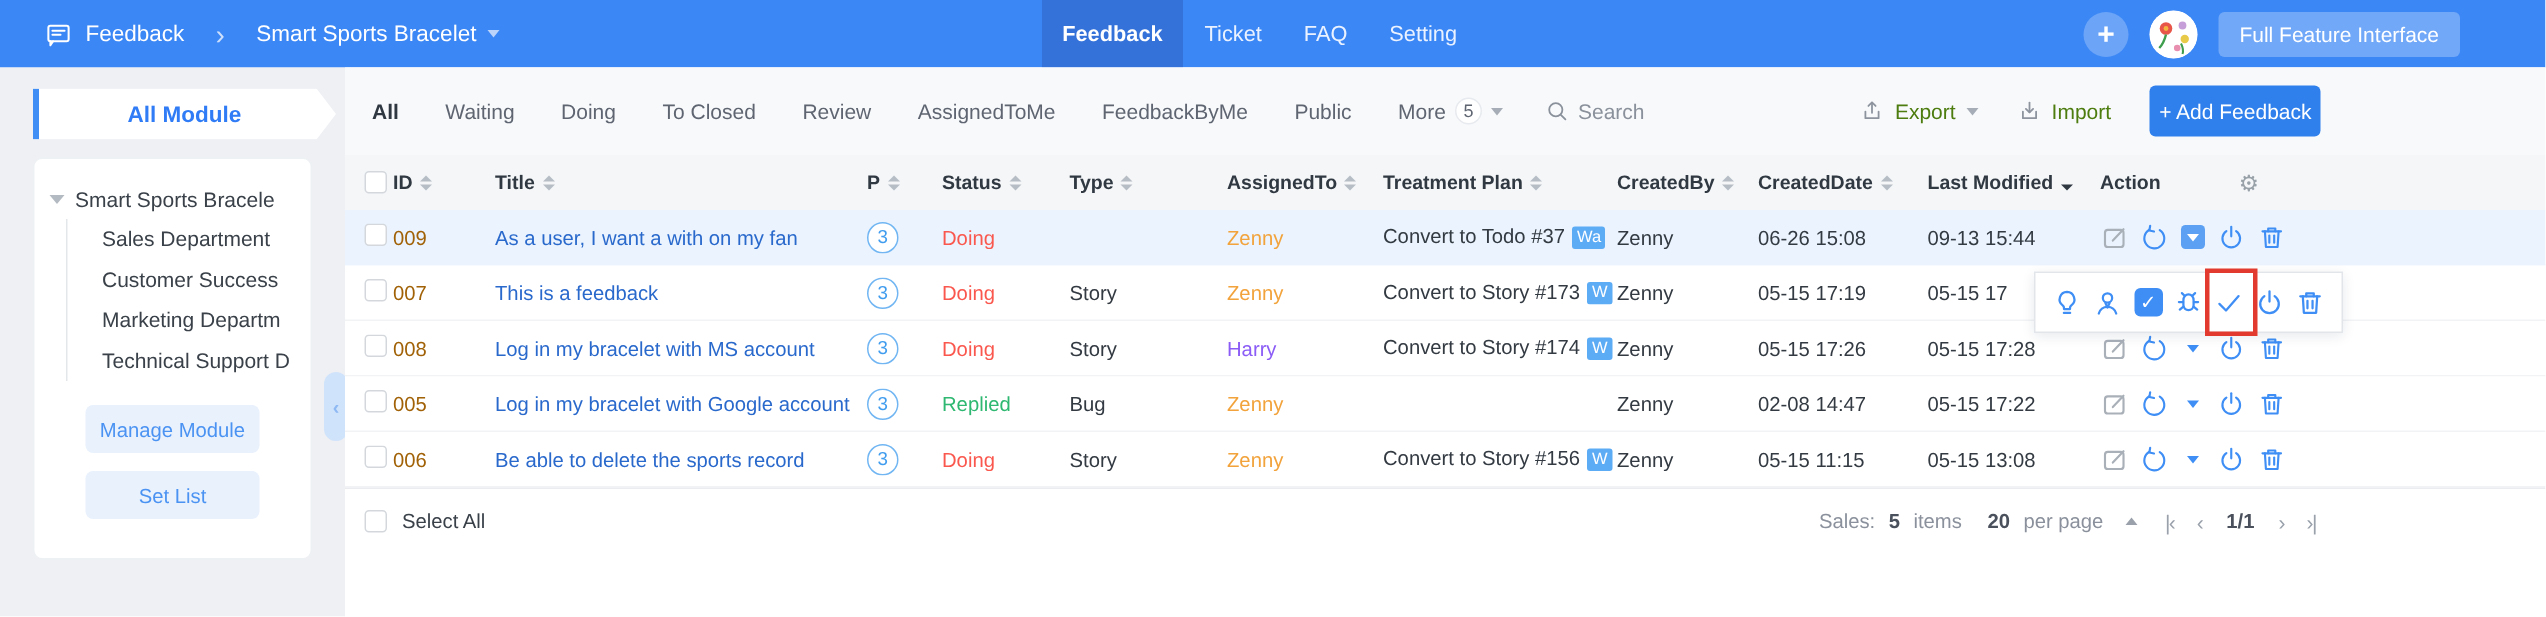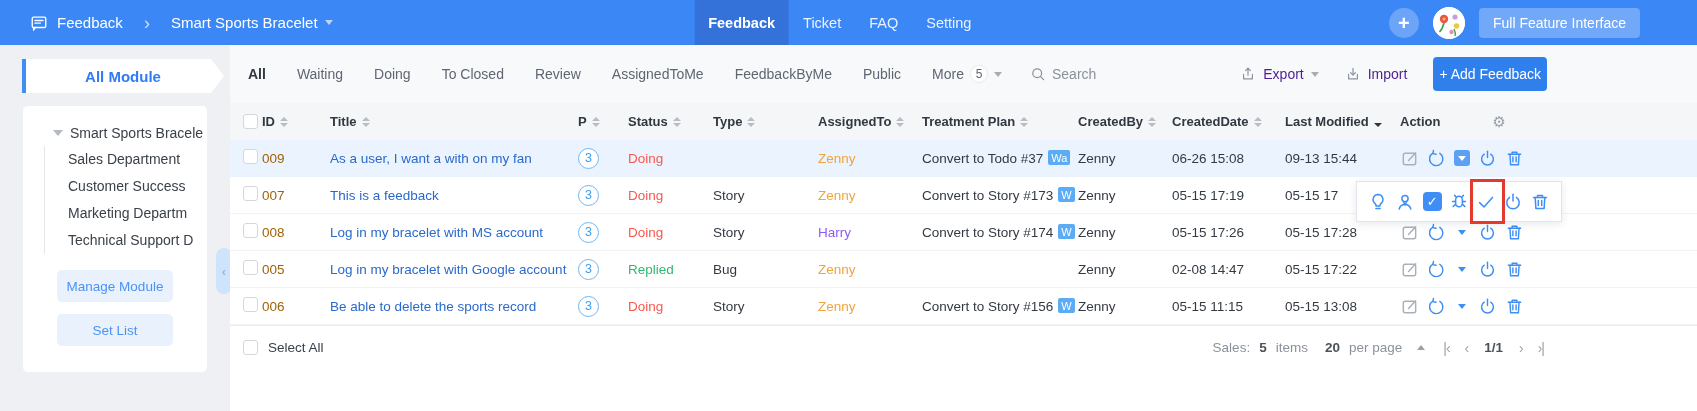--- a/index.html
+++ b/index.html
@@ -25,40 +25,40 @@
 
   
   .content{display:flex;height:366px;}
   .sidebar{width:230px;background:#eef0f4;position:relative;flex:none;}
   .allmod{margin:14px 0 0 22px;width:202px;height:34px;background:#fff;position:relative;
           clip-path:polygon(0 0,calc(100% - 13px) 0,100% 50%,calc(100% - 13px) 100%,0 100%);
           display:flex;align-items:center;justify-content:center;cursor:pointer;}
   .allmod .bar{position:absolute;left:0;top:0;bottom:0;width:4px;background:#3e8ef5;}
   .allmod .lbl{color:#2f7cf6;font-weight:bold;font-size:15px;}
   .treecard{margin:12px 0 0 22px;width:186px;background:#fff;border:1px solid #eef1f4;border-radius:6px;padding:13px 0 26px;}
-  .tree-root{display:flex;align-items:center;gap:7px;padding-left:30px;height:27px;font-size:14px;color:#3a4149;white-space:nowrap;overflow:hidden;cursor:pointer;}
+  .tree-root{display:flex;align-items:center;gap:7px;padding-left:10px;height:27px;font-size:14px;color:#3a4149;white-space:nowrap;overflow:hidden;cursor:pointer;}
   .tree-caret{width:0;height:0;border-left:5px solid transparent;border-right:5px solid transparent;border-top:6px solid #b4bac2;flex:none;}
   .tree-kids{margin-left:21px;border-left:1px solid #e4e7ea;}
   .tree-item{height:27px;line-height:27px;padding-left:23px;font-size:14px;color:#3a4149;white-space:nowrap;overflow:hidden;cursor:pointer;}
   .side-btn{margin:16px auto 0;width:116px;height:32px;background:#e9f1fd;color:#4b93f2;border-radius:5px;display:flex;align-items:center;justify-content:center;font-size:13.5px;cursor:pointer;}
   .side-btn.second{margin-top:12px;}
   .collapse-handle{position:absolute;left:216px;top:203px;width:16px;height:46px;background:#cfe3fb;border-radius:8px;display:flex;align-items:center;justify-content:center;color:#8fb9f3;font-size:13px;font-weight:bold;cursor:pointer;}
 
   .main{flex:1;background:#fff;position:relative;display:flex;flex-direction:column;}
 
   
   .toolbar{height:58px;background:#f8f9fb;display:flex;align-items:center;padding:0 150px 0 18px;flex:none;}
   .filters{display:flex;align-items:center;gap:31px;}
   .filter{font-size:14px;color:#5f6672;cursor:pointer;white-space:nowrap;display:flex;align-items:center;gap:6px;}
   .filter.active{color:#2f3740;font-weight:bold;}
   .badge5{background:#fff;border:1px solid #e7eaee;border-radius:9px;min-width:18px;height:18px;display:inline-flex;align-items:center;justify-content:center;font-size:12px;color:#5f6672;padding:0 4px;}
   .searchbox{display:flex;align-items:center;gap:6px;color:#8a919b;margin-left:28px;cursor:pointer;}
   .searchbox .ic svg{width:16px;height:16px;}
   .tb-right{margin-left:auto;display:flex;align-items:center;gap:26px;}
-  .tb-link{display:flex;align-items:center;gap:7px;color:#4c1d95;font-size:14px;cursor:pointer;}
+  .tb-link{display:flex;align-items:center;gap:7px;color:#4d7c0f;font-size:14px;cursor:pointer;}
   .tb-link .ic svg{width:16px;height:16px;color:#8d949e;}
   .caret-gy{width:0;height:0;border-left:4px solid transparent;border-right:4px solid transparent;border-top:5px solid #a6adb6;display:inline-block;}
   .add-btn{height:34px;padding:0 6px;background:#2f80ed;border-radius:4px;color:#fff;font-size:14px;display:flex;align-items:center;cursor:pointer;}
 
   
   .tgrid{display:grid;grid-template-columns:32px 68px 248px 50px 85px 105px 104px 156px 94px 113px 115px 145px 1fr;align-items:center;}
   .thead{height:37px;background:#f4f6f8;font-weight:bold;font-size:13px;color:#303841;flex:none;}
   .th{display:flex;align-items:center;cursor:pointer;white-space:nowrap;}
   .sort{display:inline-flex;flex-direction:column;gap:2px;margin-left:5px;}
   .sort i{width:0;height:0;border-left:4px solid transparent;border-right:4px solid transparent;display:block;}

